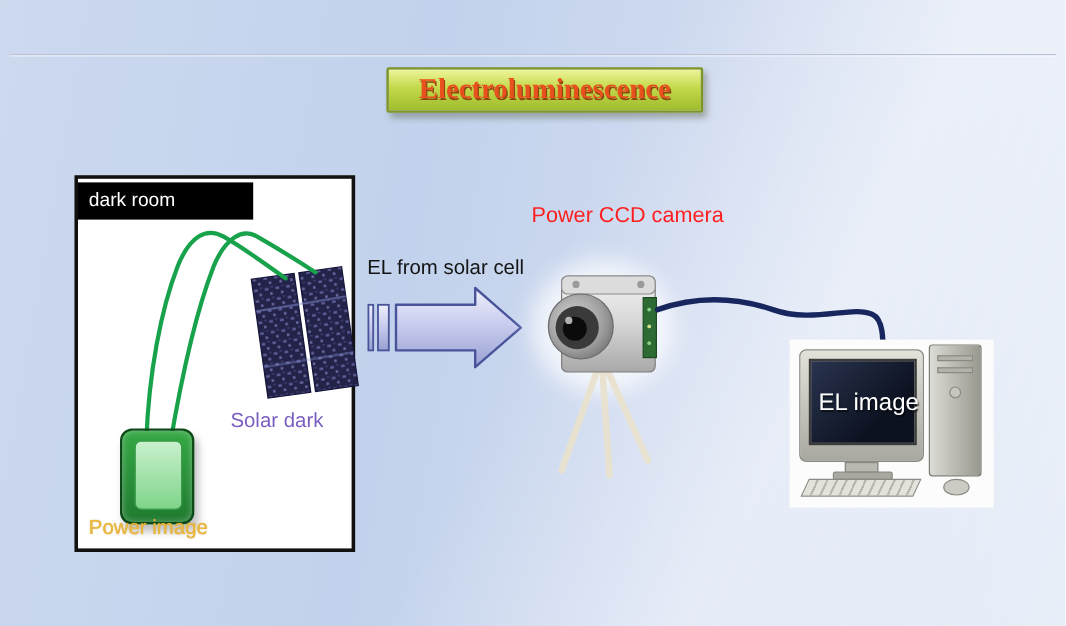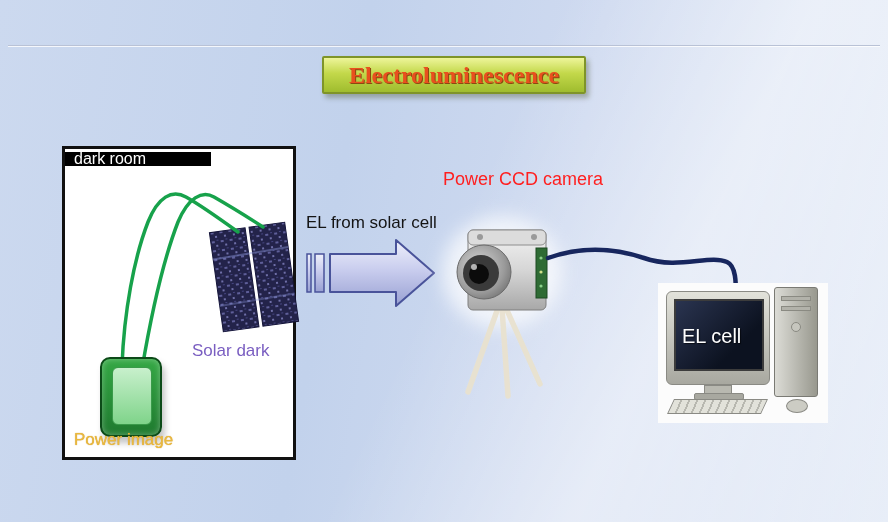--- a/index.html
+++ b/index.html
@@ -29,21 +29,21 @@
     font-family:"Liberation Serif", serif; font-weight:bold; font-size:24px;
     color:#e8501e; text-shadow:1px 1px 0 #8a4a10;
   }
 
   
   .dark-room {
     position:absolute; left:62px; top:146px; width:234px; height:314px;
     background:#ffffff; border:3px solid #111111;
   }
   .dark-room-header {
-    position:absolute; left:0; top:3px; width:146px; height:14px;
+    position:absolute; left:0; top:3px; width:146px; height:31px;
     background:#000000; color:#ffffff; font-size:16px;
     display:flex; align-items:center; padding-left:9px;
   }
 
   .layer { position:absolute; left:0; top:0; pointer-events:none; }
 
   
   .power-supply {
     position:absolute; left:100px; top:357px; width:62px; height:80px;
     background:linear-gradient(#35a845, #1f7a2f);
@@ -198,16 +198,16 @@
       <div class="tower-slot s2"></div>
       <div class="tower-btn"></div>
     </div>
     <div class="monitor">
       <div class="screen"></div>
     </div>
     <div class="monitor-neck"></div>
     <div class="monitor-base"></div>
     <div class="keyboard"></div>
     <div class="mouse"></div>
-    <div class="screen-label">EL cell</div>
+    <div class="screen-label">EL image</div>
   </div>
 
 </div>
 
 </body></html>

